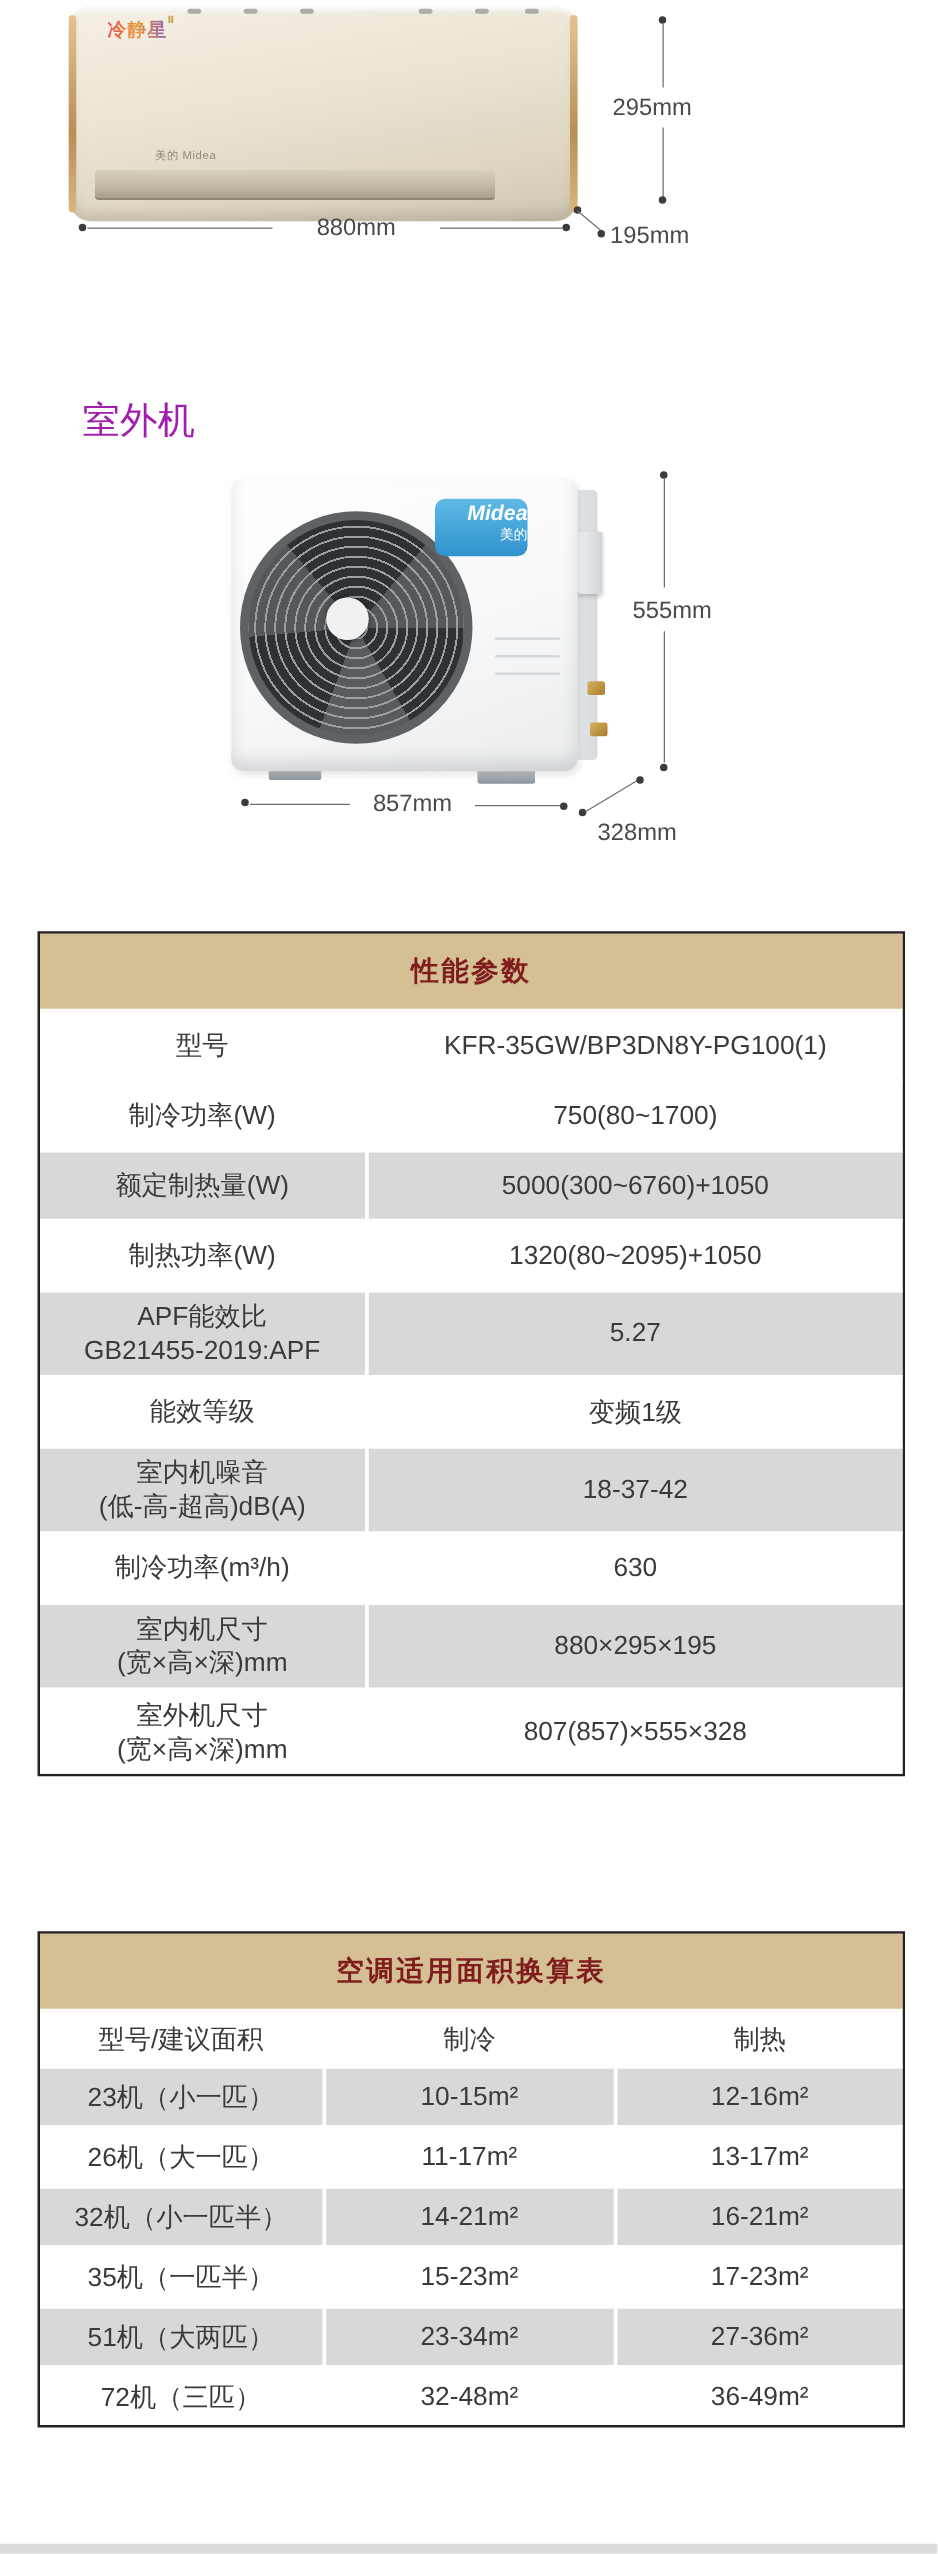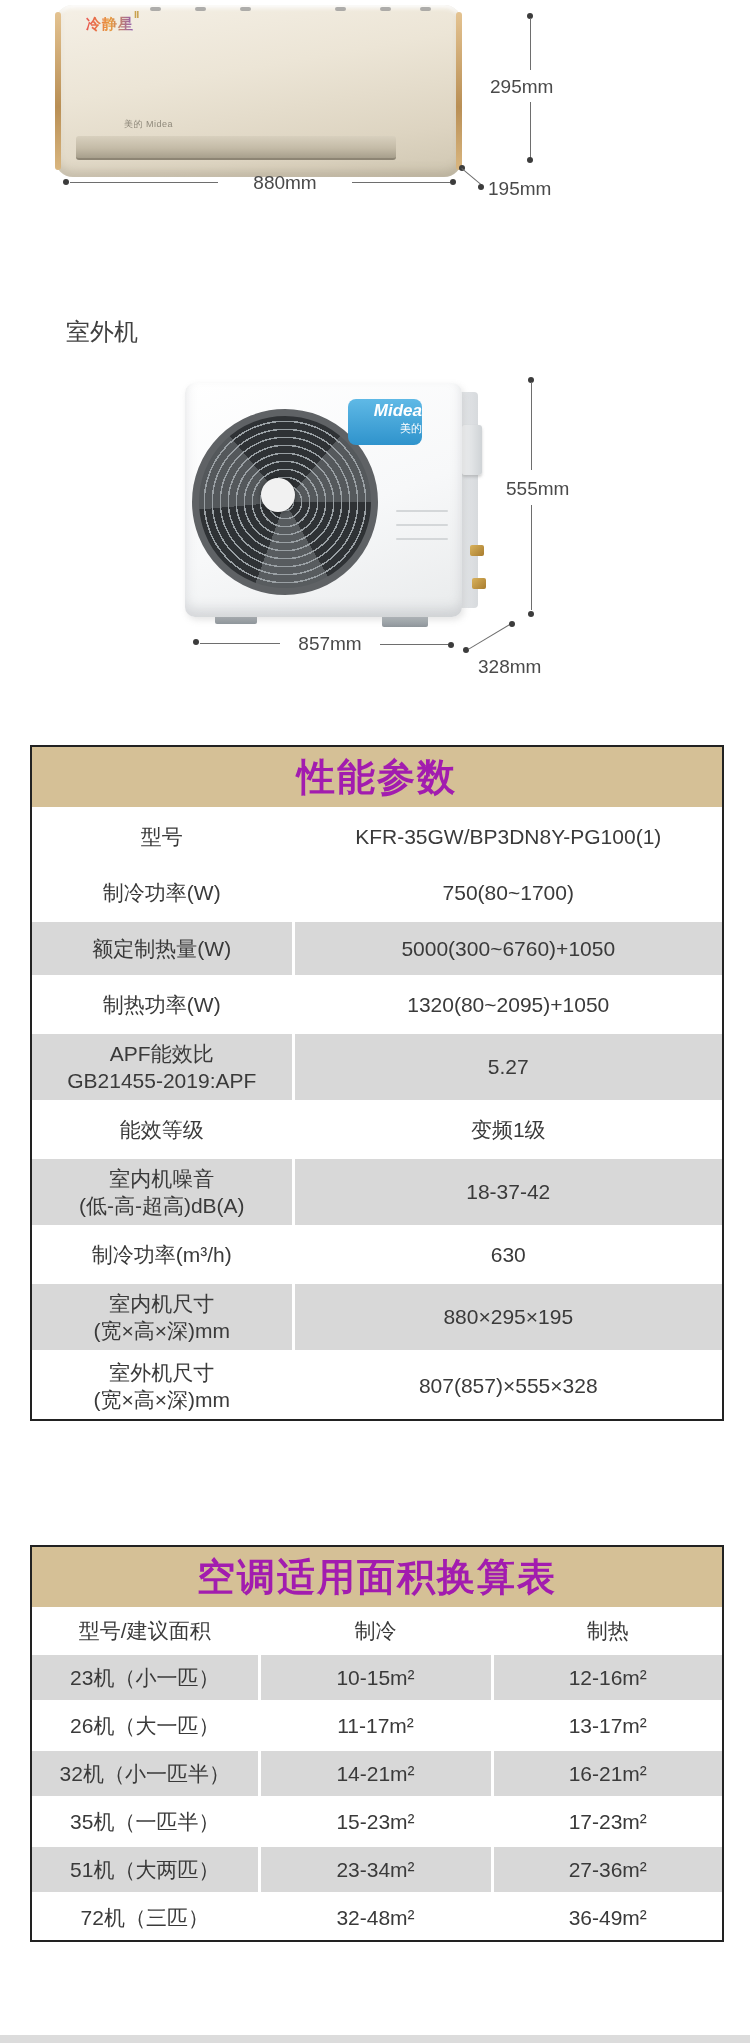--- a/index.html
+++ b/index.html
@@ -22,21 +22,21 @@
   .indoor-flap{left:76px;top:136px;width:320px;height:22px;border-radius:3px;
     background:linear-gradient(180deg,#d8d0be,#c4bba7 55%,#a79f8c);
     border-bottom:2px solid #8d8574;}
 
   
   .dline{background:#6e6e6e;}
   .dot{width:6px;height:6px;border-radius:50%;background:#3c3c3c;}
   .dlabel{font-size:19px;color:#4a4a4a;white-space:nowrap;}
 
   
-  .section-title{left:66px;top:316px;font-size:24px;color:#404040;}
+  .section-title{left:66px;top:316px;font-size:30px;color:#a21caf;}
   .outdoor-body{left:185px;top:383px;width:277px;height:234px;border-radius:10px;
     background:linear-gradient(160deg,#ffffff 0%,#f7f8f9 55%,#e9ebec 100%);
     box-shadow:inset 0 -8px 12px rgba(140,145,150,.28), 2px 3px 6px rgba(150,150,150,.25);}
   .outdoor-side{left:452px;top:392px;width:26px;height:216px;border-radius:4px;
     background:linear-gradient(90deg,#eceef0,#d7dadd);}
   .outdoor-tab{left:462px;top:425px;width:20px;height:50px;border-radius:3px;
     background:linear-gradient(90deg,#f2f3f4,#cfd3d6);box-shadow:0 2px 3px rgba(120,120,120,.35);}
   .fan{left:192px;top:409px;width:172px;height:172px;border-radius:50%;
     border:7px solid #5f6265;
     background:
@@ -48,21 +48,21 @@
     background:linear-gradient(180deg,#5fb9e6,#2f93cc);text-align:right;color:#fff;}
   .midea-en{font-size:17px;font-weight:bold;font-style:italic;line-height:24px;}
   .midea-cn{font-size:11px;line-height:10px;}
   .louver{width:52px;height:2px;background:#d4d7d9;border-radius:1px;}
   .valve{width:14px;height:11px;border-radius:2px;background:linear-gradient(135deg,#d9b25c,#a87c2e);}
   .foot{height:12px;border-radius:2px;background:linear-gradient(180deg,#b9bfc3,#8f969b);}
 
   
   .tbl{border:2px solid #222;background:#fff;}
   .tbl-header{height:60px;border-bottom:3px solid #fff;display:flex;align-items:center;justify-content:center;
-    font-size:38px;font-weight:bold;color:#a21caf;letter-spacing:2px;}
+    font-size:22px;font-weight:bold;color:#7f1d1d;letter-spacing:2px;}
   table{border-collapse:collapse;width:100%;table-layout:fixed;}
   td,th{padding:0;text-align:center;vertical-align:middle;font-size:21px;color:#3a3a3a;font-weight:normal;}
   .tbl td:not(:last-child), .tbl th:not(:last-child){border-right:3px solid #fff;}
   .tbl tr:not(:last-child) td, .tbl tr:not(:last-child) th{border-bottom:3px solid #fff;text-align:center;}
   tr.s td{height:53px;} tr.d td{height:66px;} tr.h th{height:42px;}
   tr.a td{height:45px;}
   .g{background:#d8d8d8;} .w{background:#fff;}
   .lbl div{line-height:27px;} .l2:empty{display:none;}
   .bottom-strip{left:0;top:2035px;width:750px;height:8px;background:#dcdcdc;}
 </style>

